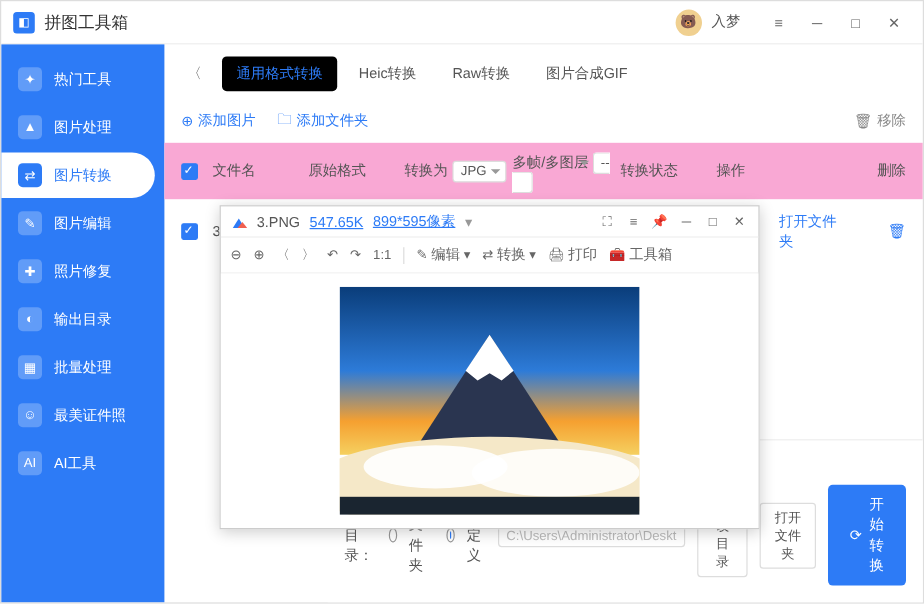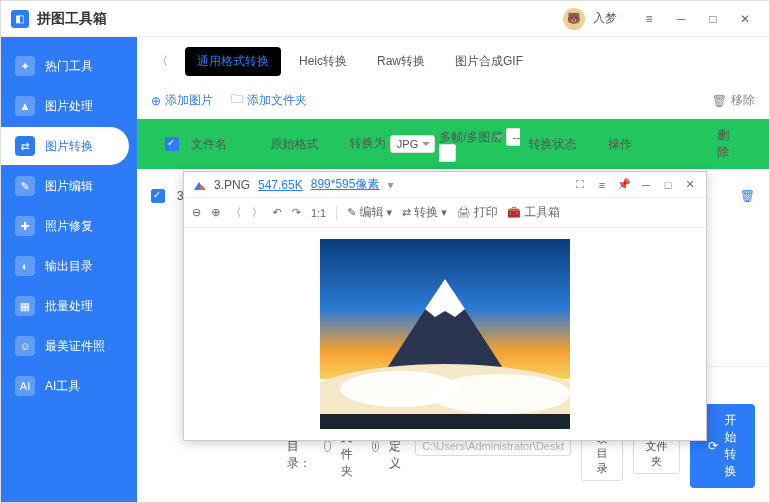--- a/index.html
+++ b/index.html
@@ -1,54 +1,54 @@
 <!DOCTYPE html>
 <html><head>
 <meta charset="utf-8">
 <style>
 *{box-sizing:border-box;margin:0;padding:0;font-family:"Microsoft YaHei",sans-serif;font-size:12px}
 body{width:770px;height:503px;background:#fff;position:relative;overflow:hidden;border:1px solid #ddd}
 .titlebar{height:36px;display:flex;align-items:center;padding:0 10px;border-bottom:1px solid #eee}
 .logo{width:18px;height:18px;background:#2d7bf6;border-radius:3px;margin-right:8px;display:flex;align-items:center;justify-content:center;color:#fff;font-size:10px}
-.app-title{font-size:14px;font-weight:700;color:#333}
+.app-title{font-size:14px;font-weight:400;color:#333}
 .titlebar-right{margin-left:auto;display:flex;align-items:center;gap:4px}
 .avatar{width:22px;height:22px;border-radius:50%;background:#f0d090;display:flex;align-items:center;justify-content:center;font-size:11px}
 .user-name{margin:0 14px 0 4px;color:#555}
 .win-btn{width:28px;height:28px;display:flex;align-items:center;justify-content:center;color:#666;cursor:pointer}
 .body{display:flex;height:calc(100% - 36px)}
 .sidebar{width:136px;background:#2d7bf6;padding:10px 0;display:flex;flex-direction:column;gap:2px}
 .side-item{display:flex;align-items:center;gap:10px;padding:9px 14px;color:#fff;cursor:pointer;border-radius:0 20px 20px 0;margin-right:8px}
 .side-item.active{background:#fff;color:#2d7bf6}
 .side-icon{width:20px;height:20px;background:rgba(255,255,255,.25);border-radius:4px;display:flex;align-items:center;justify-content:center;font-size:11px;flex-shrink:0}
 .side-item.active .side-icon{background:#2d7bf6;color:#fff}
 .main{flex:1;display:flex;flex-direction:column;position:relative}
 .tabs{display:flex;align-items:center;padding:10px 14px;gap:6px}
 .back{width:22px;height:22px;display:flex;align-items:center;justify-content:center;color:#666;margin-right:6px}
 .tab{padding:6px 12px;border-radius:4px;color:#555;cursor:pointer}
 .tab.active{background:#000000;color:#2d7bf6}
 .actions{display:flex;align-items:center;padding:4px 14px 8px;gap:18px;color:#2d7bf6;font-size:12px}
 .action{display:flex;align-items:center;gap:4px;cursor:pointer}
 .action.del{margin-left:auto;color:#888}
-.table-head{display:flex;align-items:center;padding:8px 28px;background:#22c55e;color:#555;font-size:12px}
+.table-head{display:flex;align-items:center;padding:8px 14px;background:#f9a8d4;color:#555;font-size:12px}
 .chk{width:14px;height:14px;border:1px solid #2d7bf6;border-radius:2px;background:#2d7bf6;position:relative;flex-shrink:0}
 .chk::after{content:"✓";color:#fff;font-size:10px;position:absolute;top:-1px;left:1px}
 .col-name{width:80px;margin-left:12px}
 .col-orig{width:80px}
 .col-conv{width:90px;display:flex;gap:4px}
 .col-multi{width:90px}
 .col-status{width:80px}
 .col-op{width:110px}
 .col-del{margin-left:auto}
 .sel{border:1px solid #ddd;border-radius:3px;padding:2px 16px 2px 6px;font-size:11px;background:#fff;position:relative;cursor:pointer}
 .sel::after{content:"";position:absolute;right:4px;top:6px;border:4px solid transparent;border-top-color:#999}
 .table-row{display:flex;align-items:center;padding:10px 14px;color:#555;font-size:12px}
 .status-done{color:#3dbf5a}
 .links{display:flex;gap:6px;color:#2d7bf6;cursor:pointer}
 .trash{margin-left:auto;color:#2d7bf6;cursor:pointer}
-.preview{position:absolute;top:170px;left:182px;width:524px;height:270px;background:#fff;border:1px solid #ccc;box-shadow:0 2px 12px rgba(0,0,0,.2)}
+.preview{position:absolute;top:170px;left:182px;width:450px;height:270px;background:#fff;border:1px solid #ccc;box-shadow:0 2px 12px rgba(0,0,0,.2)}
 .pv-title{height:26px;display:flex;align-items:center;padding:0 8px;gap:8px;border-bottom:1px solid #eee;font-size:11px;color:#555}
 .pv-logo{width:14px;height:14px}
 .pv-meta{color:#2d7bf6;text-decoration:underline}
 .pv-wbtns{margin-left:auto;display:flex;gap:6px}
 .pv-wbtn{width:16px;height:16px;display:flex;align-items:center;justify-content:center;color:#666;font-size:11px}
 .pv-tools{height:30px;display:flex;align-items:center;padding:0 8px;gap:10px;color:#666;border-bottom:1px solid #eee}
 .pv-tool{display:flex;align-items:center;gap:3px;font-size:11px;cursor:pointer}
 .pv-img{height:calc(100% - 56px);display:flex;align-items:center;justify-content:center;background:#fff}
 .pv-img svg{width:250px;height:190px}
 .footer{position:absolute;bottom:0;left:136px;right:0;padding:8px 14px;background:#fff;border-top:1px solid #eee}

